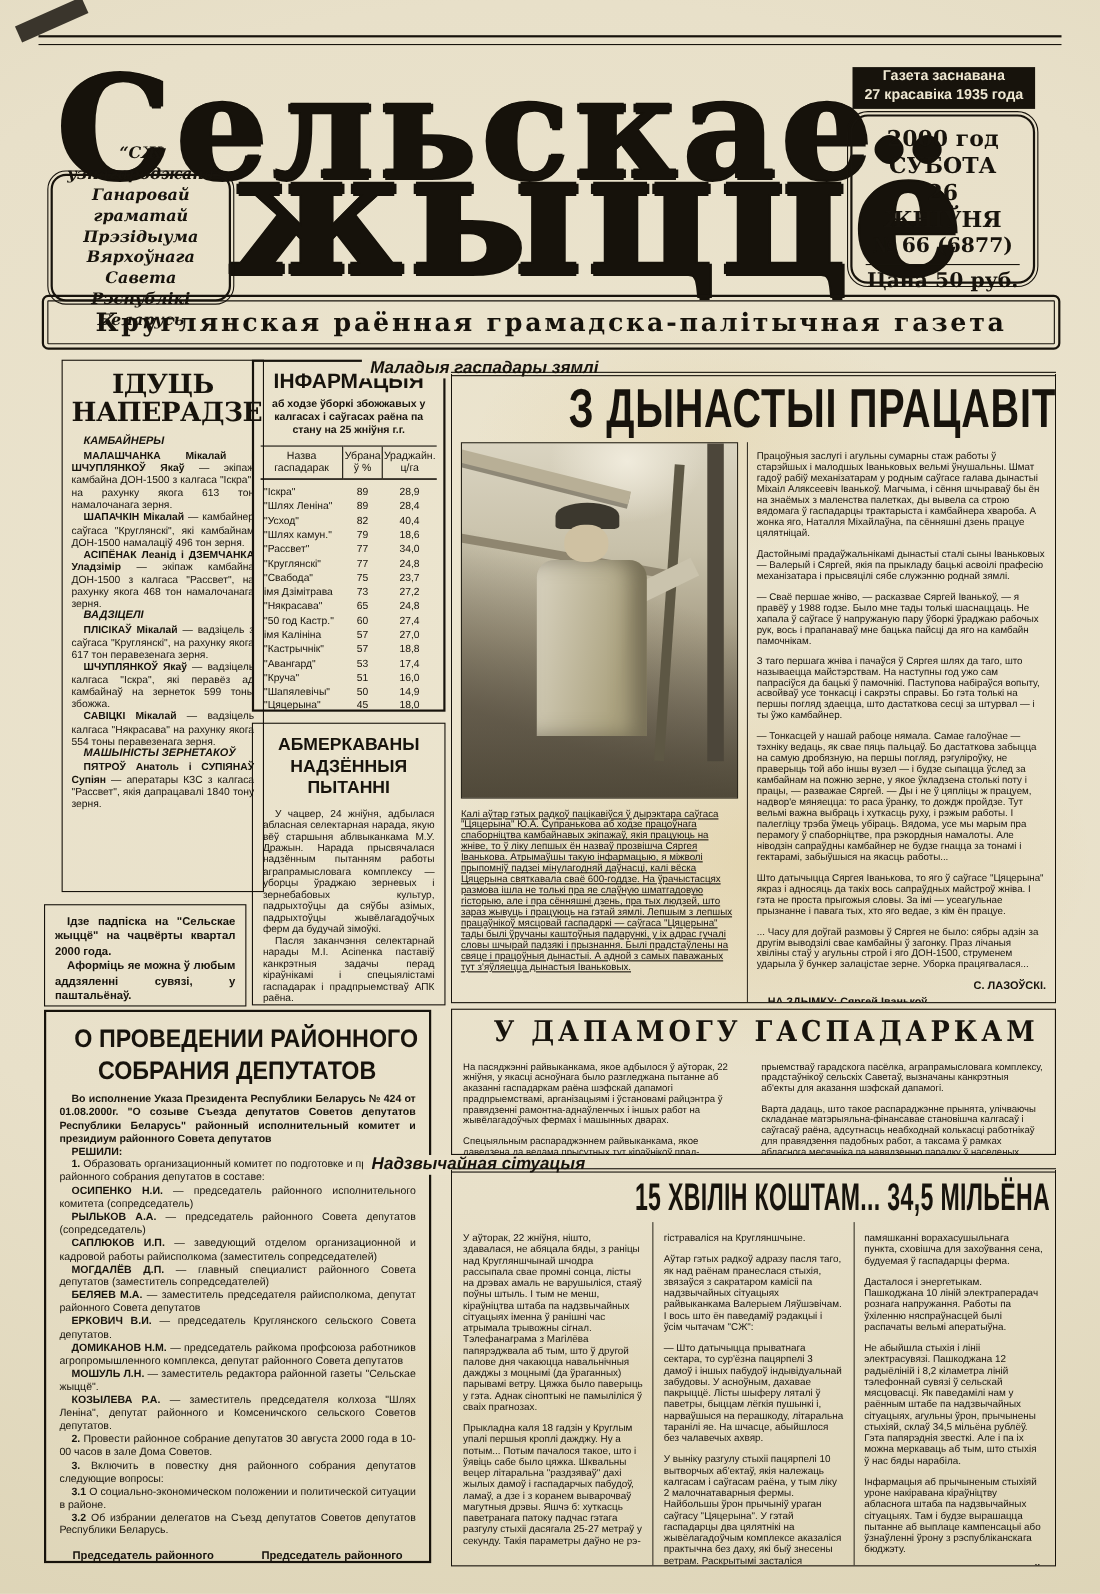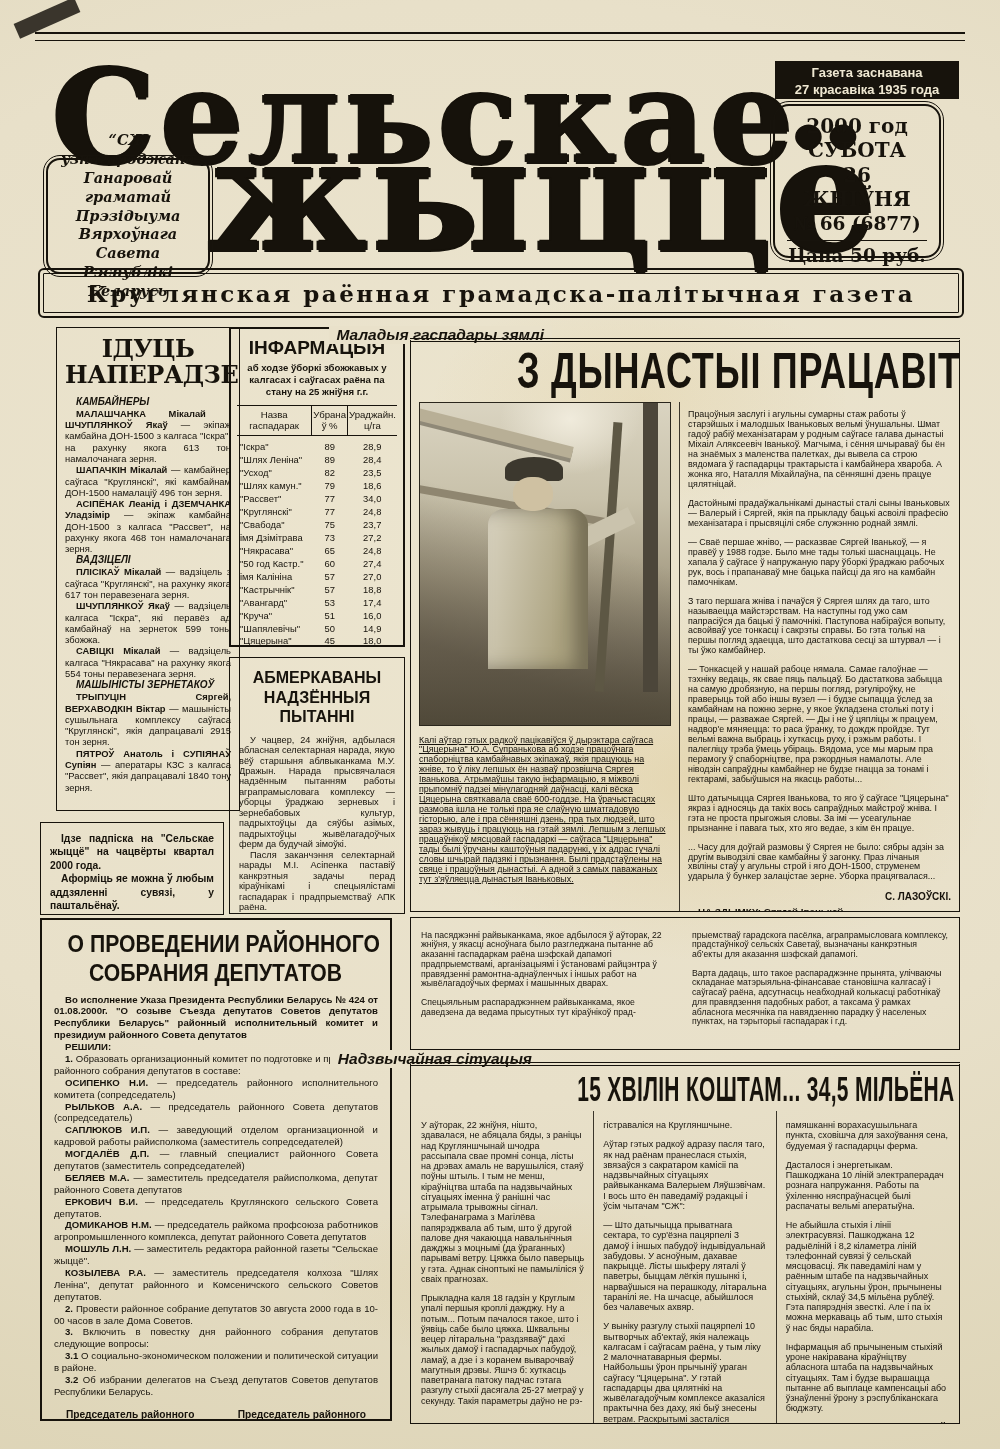--- a/index.html
+++ b/index.html
@@ -14,21 +14,21 @@
   .corner-mark{left:14px;top:10px;width:66px;height:16px;background:#1b1711;transform:rotate(-24deg);opacity:.85;}
   .top-rule{left:35px;top:32px;width:930px;height:6px;border-top:2.5px solid #17130c;border-bottom:1px solid #17130c;}
 
   
   .mast-title{font-family:"DejaVu Serif",serif;font-weight:bold;line-height:1;color:#16120b;
     text-shadow:2px 0 0 #16120b,-2px 0 0 #16120b,0 1.5px 0 #16120b,0 -1.5px 0 #16120b;}
   .mast-1{left:52px;top:52px;font-size:130px;letter-spacing:5px;}
   .mast-2{left:208px;top:116px;font-size:158px;letter-spacing:4px;}
   .award-box{left:46px;top:158px;width:164px;height:116px;border:2px solid #17130c;outline:1px solid #17130c;outline-offset:2px;border-radius:14px;display:flex;align-items:center;justify-content:center;padding:4px 7px;box-sizing:border-box;}
   .award-text{font-family:"DejaVu Serif",serif;font-style:italic;font-weight:bold;font-size:14.5px;line-height:1.3;text-align:center;}
-  .founded-box{left:775px;top:61px;width:184px;height:38px;background:#17130c;color:#efe8d2;display:flex;flex-direction:column;align-items:center;justify-content:flex-end;font-weight:bold;font-size:13px;line-height:1.3;}
+  .founded-box{left:775px;top:61px;width:166px;height:38px;background:#17130c;color:#efe8d2;display:flex;flex-direction:column;align-items:center;justify-content:flex-start;font-weight:bold;font-size:13px;line-height:1.3;}
   .date-box{left:773px;top:104px;width:168px;height:154px;border:2px solid #17130c;outline:1.5px solid #17130c;outline-offset:2px;border-radius:16px;box-sizing:border-box;padding-top:8px;text-align:center;font-family:"DejaVu Serif",serif;font-weight:bold;}
   .date-line{font-size:20px;line-height:1.22;}
   .date-num{font-size:18.5px;line-height:1.3;}
   .date-hr{border-top:1.5px solid #17130c;margin:4px 12px 3px;}
   .banner{left:38px;top:268px;width:922px;height:46px;border:2px solid #17130c;outline:1.5px solid #17130c;outline-offset:-6px;border-radius:6px;display:flex;align-items:center;justify-content:center;}
   .banner span{font-family:"DejaVu Serif",serif;font-weight:bold;font-size:23px;letter-spacing:2.5px;}
 
   
   .box{border:1.5px solid #17130c;box-sizing:border-box;overflow:hidden;}
   .box p{margin:0;text-indent:11px;text-align:justify;}
@@ -161,21 +161,20 @@
     <div class="body">
         <p class="sec-head">КАМБАЙНЕРЫ</p>
         <p><b>МАЛАШЧАНКА Мікалай і ШЧУПЛЯНКОЎ Якаў </b><span>— экіпаж камбайна ДОН-1500 з калгаса "Іскра", на рахунку якога 613 тон намалочанага зерня.</span></p>
         <p><b>ШАПАЧКІН Мікалай </b><span>— камбайнер саўгаса "Круглянскі", які камбайнам ДОН-1500 намалаціў 496 тон зерня.</span></p>
         <p><b>АСІПЁНАК Леанід і ДЗЕМЧАНКА Уладзімір </b><span>— экіпаж камбайна ДОН-1500 з калгаса "Рассвет", на рахунку якога 468 тон намалочанага зерня.</span></p>
         <p class="sec-head">ВАДЗІЦЕЛІ</p>
         <p><b>ПЛІСІКАЎ Мікалай </b><span>— вадзіцель з саўгаса "Круглянскі", на рахунку якога 617 тон перавезенага зерня.</span></p>
         <p><b>ШЧУПЛЯНКОЎ Якаў </b><span>— вадзіцель калгаса "Іскра", які перавёз ад камбайнаў на зернеток 599 тоны збожжа.</span></p>
         <p><b>САВІЦКІ Мікалай </b><span>— вадзіцель калгаса "Някрасава" на рахунку якога 554 тоны перавезенага зерня.</span></p>
         <p class="sec-head">МАШЫНІСТЫ ЗЕРНЕТАКОЎ</p>
-        <p><b>ТРЫПУЦІН Сяргей, ВЕРХАВОДКІН Віктар </b><span>— машыністы сушыльнага комплексу саўгаса "Круглянскі", якія дапрацавалі 2915 тон зерня.</span></p>
         <p><b>ПЯТРОЎ Анатоль і СУПІЯНАЎ Супіян </b><span>— аператары КЗС з калгаса "Рассвет", якія дапрацавалі 1840 тону зерня.</span></p>
       </div>
   </section>
 
   <section class="abs box subscription">
     <p>Ідзе падпіска на "Сельскае жыццё" на чацвёрты квартал 2000 года.</p>
     <p>Аформіць яе можна ў любым аддзяленні сувязі, у паштальёнаў.</p>
   </section>
 
   <section class="abs box grain">
@@ -199,21 +198,21 @@
             <td class="num">28,9</td>
           </tr>
           <tr>
             <td class="name">"Шлях Леніна"</td>
             <td class="num">89</td>
             <td class="num">28,4</td>
           </tr>
           <tr>
             <td class="name">"Усход"</td>
             <td class="num">82</td>
-            <td class="num">23,5</td>
+            <td class="num">40,4</td>
           </tr>
           <tr>
             <td class="name">"Шлях камун."</td>
             <td class="num">79</td>
             <td class="num">18,6</td>
           </tr>
           <tr>
             <td class="name">"Рассвет"</td>
             <td class="num">77</td>
             <td class="num">34,0</td>
@@ -350,20 +349,23 @@
         <p><b>3.2 </b><span>Об избрании делегатов на Съезд депутатов Советов депутатов Республики Беларусь.</span></p>
       </div>
     <div class="sig-roles">
       <div>Председатель районного исполнительного комитета</div>
       <div>Председатель районного Совета депутатов</div>
     </div>
 
   </section>
 
   <section class="abs help">
+    <h2>
+      <span class="squeeze">У ДАПАМОГУ ГАСПАДАРКАМ</span>
+    </h2>
     <div class="help-cols">
       <div class="col">
           <p>На пасяджэнні райвыканкама, якое адбылося ў аўторак, 22 жніўня, у якасці асноўнага было разгледжана пытанне аб аказанні гаспадаркам раёна шэфскай дапамогі прадпрыемствамі, арганізацыямі і ўстановамі райцэнтра ў правядзенні рамонтна-аднаўленчых і іншых работ на жывёлагадоўчых фермах і машынных дварах.</p>
           <p>Спецыяльным распараджэннем райвыканкама, якое даведзена да ведама прысутных тут кіраўнікоў прад-</p>
         </div>
       <div class="col">
           <p class="cont">прыемстваў гарадскога пасёлка, аграпрамысловага комплексу, прадстаўнікоў сельскіх Саветаў, вызначаны канкрэтныя аб'екты для аказання шэфскай дапамогі.</p>
           <p>Варта дадаць, што такое распараджэнне прынята, улічваючы складанае матэрыяльна-фінансавае становішча калгасаў і саўгасаў раёна, адсутнасць неабходнай колькасці работнікаў для правядзення падобных работ, а таксама ў рамках абласнога месячніка па навядзенню парадку ў населеных пунктах, на тэрыторыі гаспадарак і г.д.</p>
         </div>
     </div>

